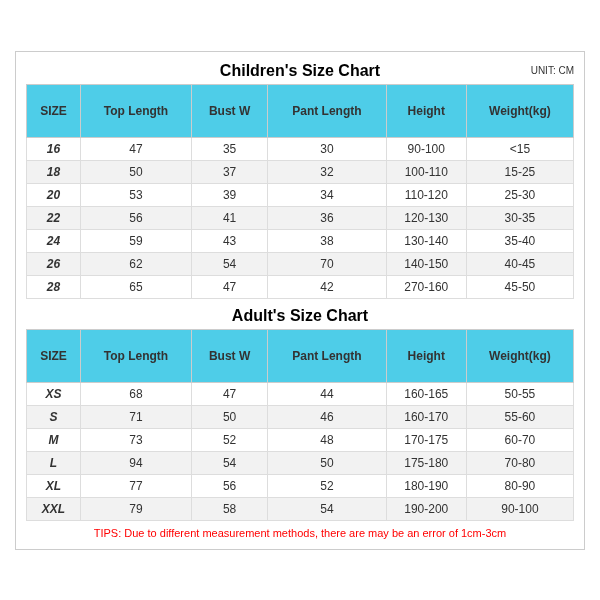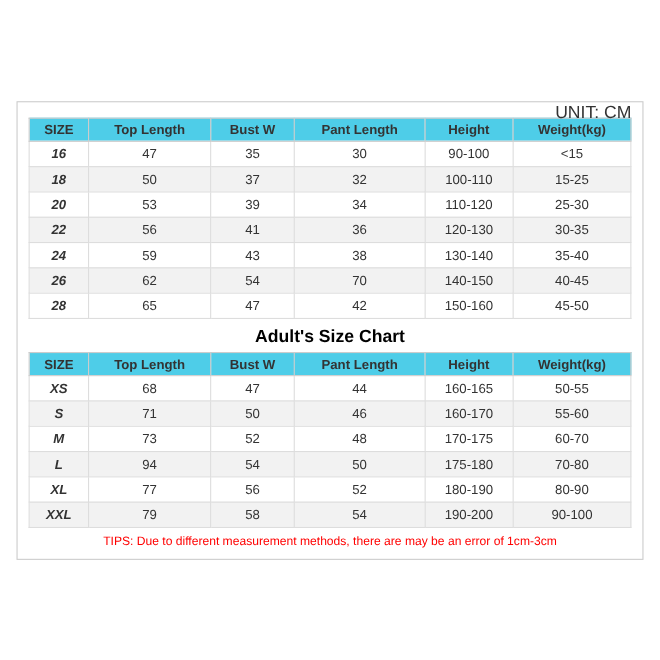--- a/index.html
+++ b/index.html
@@ -26,33 +26,33 @@
       margin-bottom: 4px;
     }
     .section-title {
       font-size: 16px;
       font-weight: bold;
       text-align: center;
     }
     .unit-label {
       position: absolute;
       right: 0;
-      font-size: 16px;
+      font-size: 10px;
       color: #333;
     }
     table {
       width: 100%;
       border-collapse: collapse;
       margin-bottom: 6px;
     }
     table th {
       background-color: #4ecde8;
       color: #333;
       font-weight: bold;
-      padding: 3px 4px;
+      padding: 19px 4px;
       text-align: center;
       border: 1px solid #ccc;
       font-size: 12px;
     }
     table td {
       padding: 4px 4px;
       text-align: center;
       border: 1px solid #ddd;
       font-size: 12px;
       color: #333;
@@ -76,20 +76,21 @@
       font-size: 11px;
       margin-top: 0;
     }
   </style>
 </head>
 <body>
 
 <div class="container">
 
   <div class="section-title-row">
+    <span class="section-title">Children's Size Chart</span>
     <span class="unit-label">UNIT: CM</span>
   </div>
 
   <table>
     <thead>
       <tr>
         <th>SIZE</th>
         <th>Top Length</th>
         <th>Bust W</th>
         <th>Pant Length</th>
@@ -144,21 +145,21 @@
           <td>54</td>
           <td>70</td>
           <td>140-150</td>
           <td>40-45</td>
         </tr>
         <tr>
           <td class="size-col">28</td>
           <td>65</td>
           <td>47</td>
           <td>42</td>
-          <td>150-160</td>
+          <td>270-160</td>
           <td>45-50</td>
         </tr>
       </tbody>
   </table>
 
   <div class="adult-section">
     <div class="section-title-row">
       <span class="section-title">Adult's Size Chart</span>
     </div>
 

